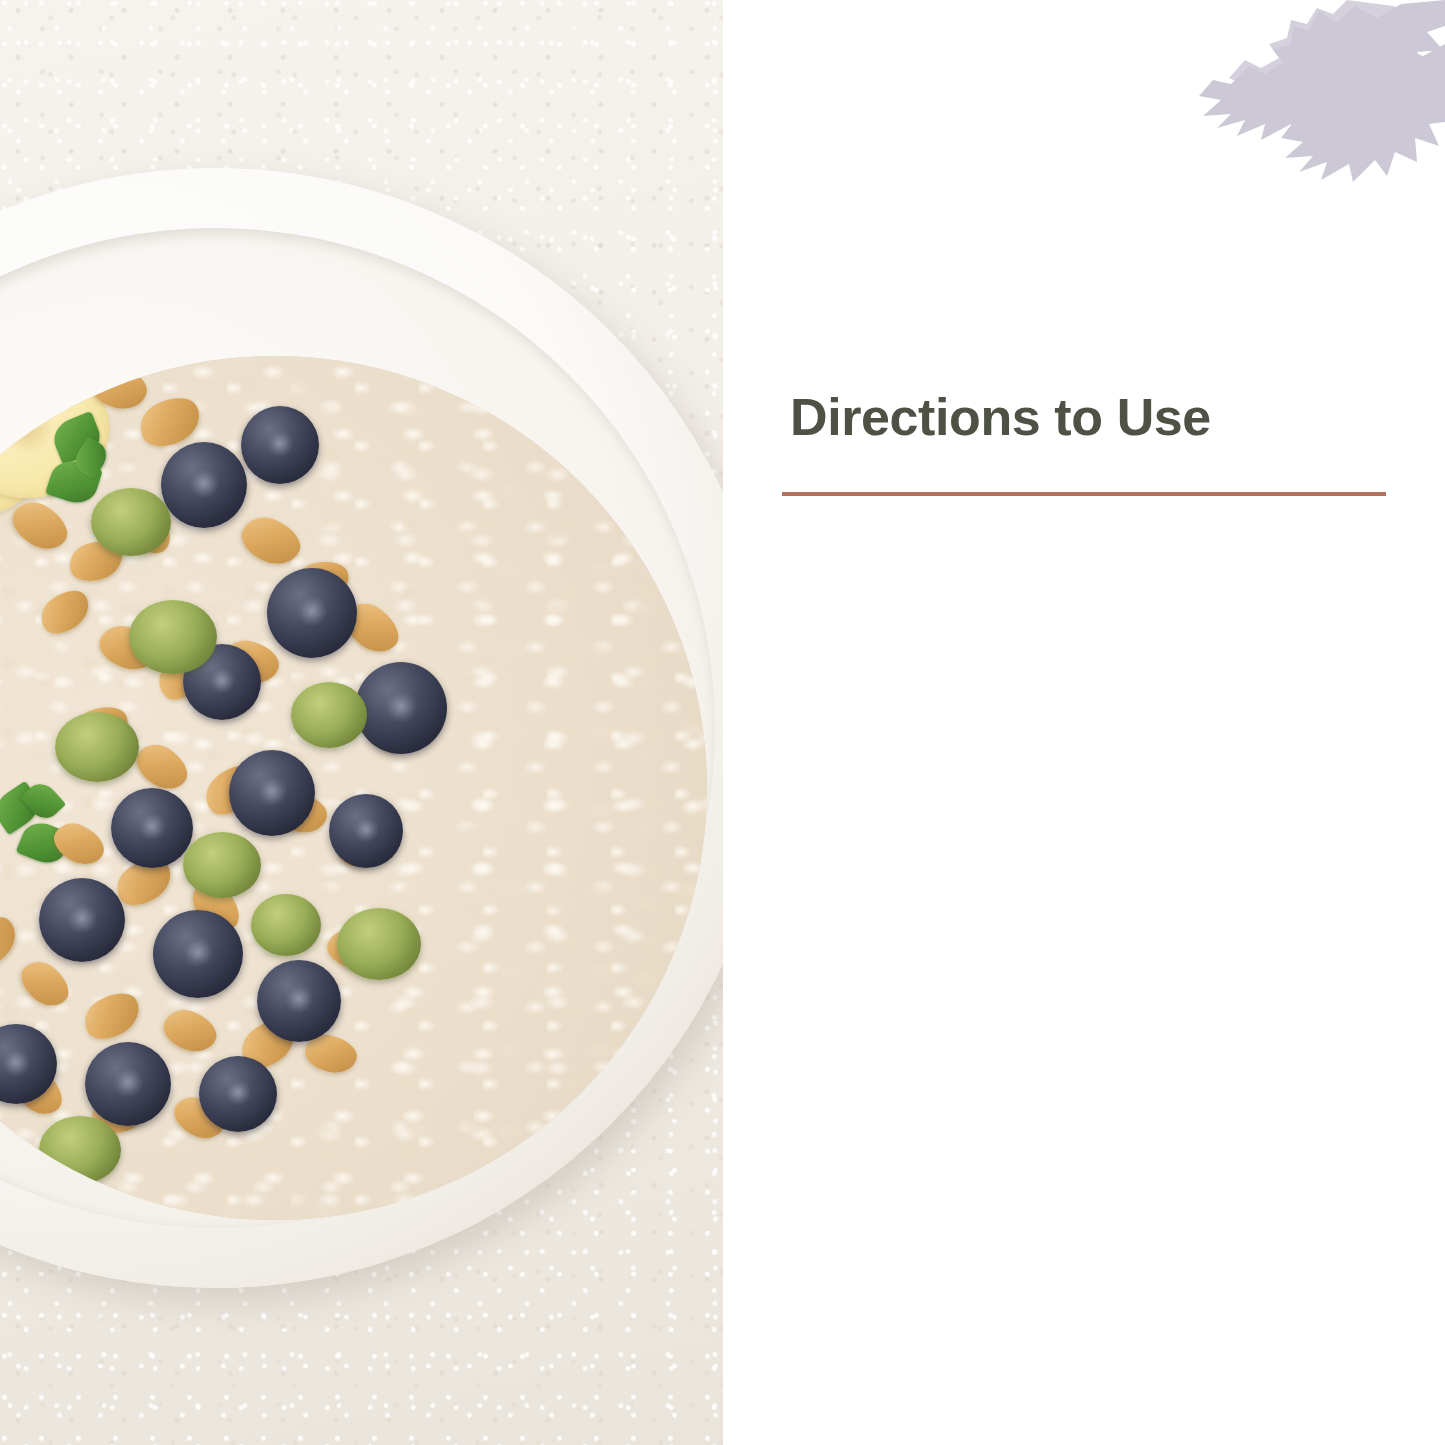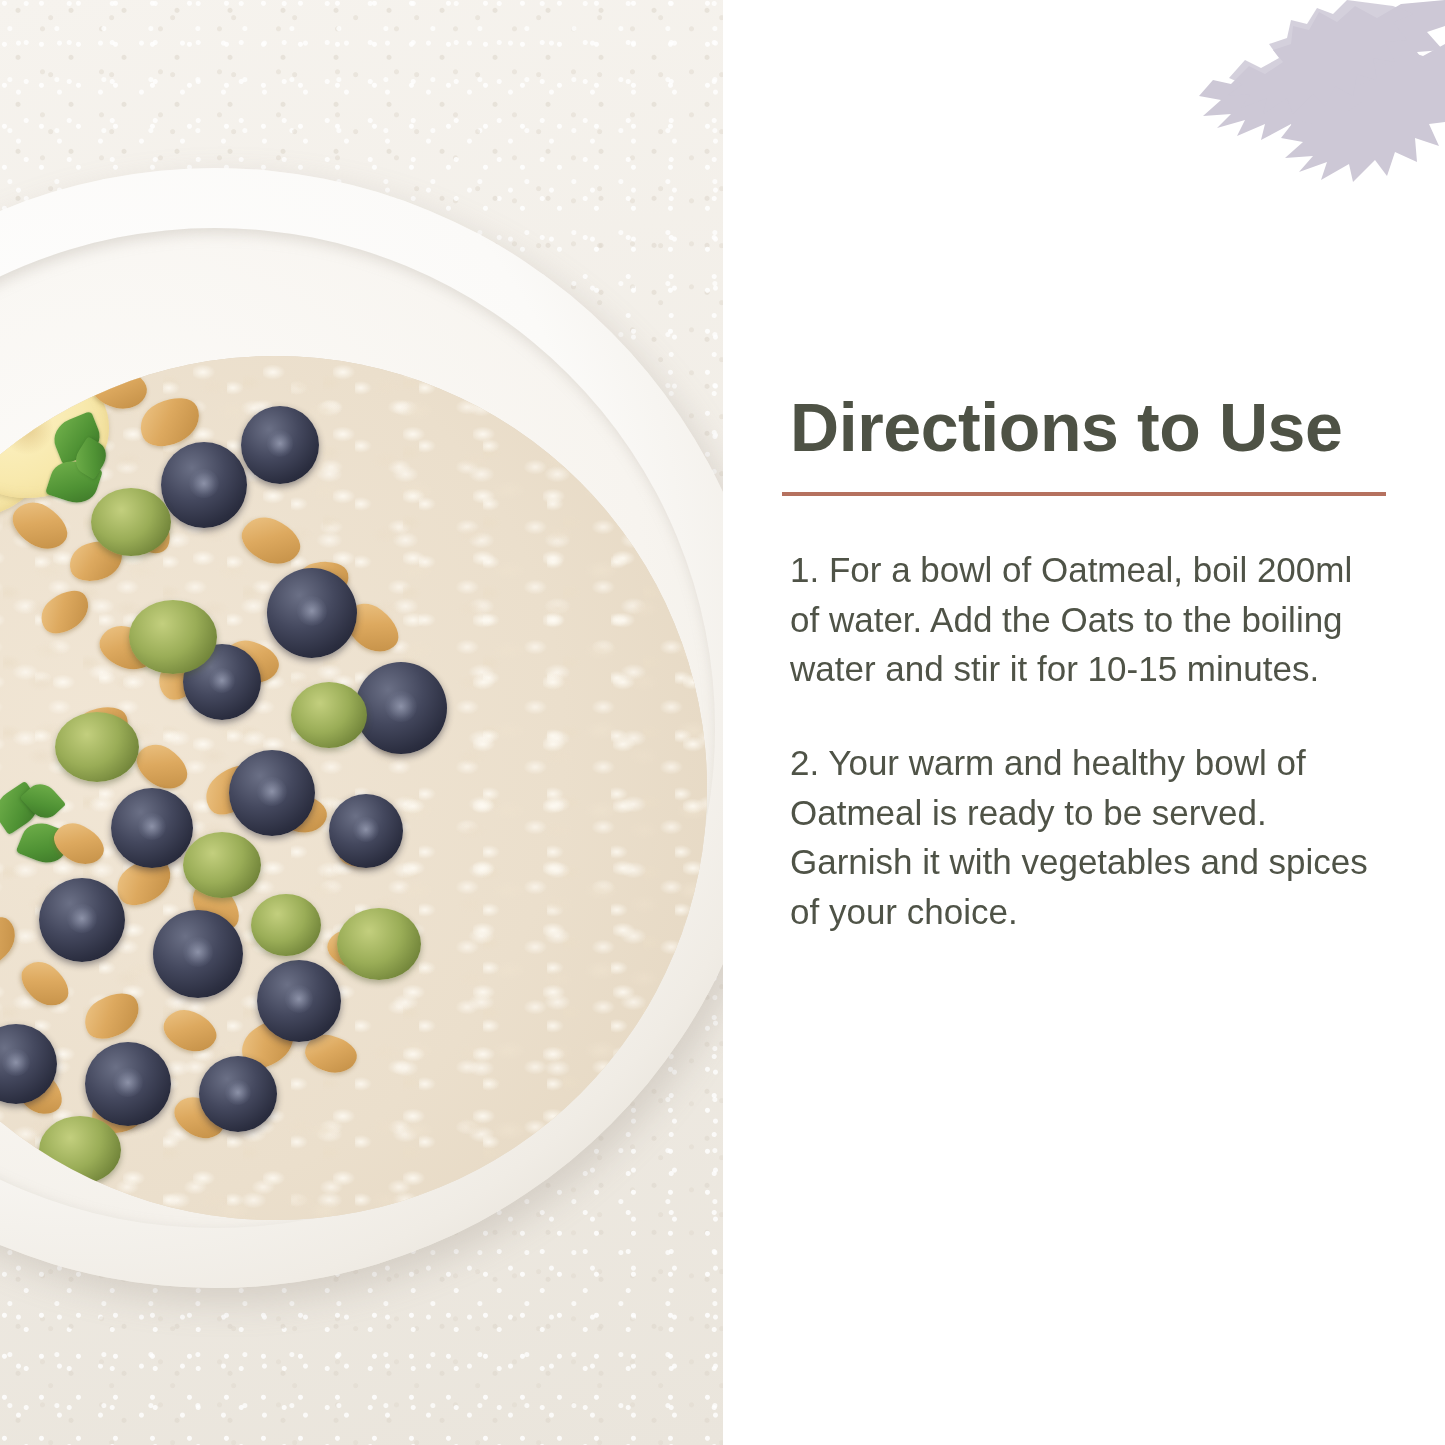--- a/index.html
+++ b/index.html
@@ -168,21 +168,21 @@
     height: 186px;
     pointer-events: none;
   }
 
   .heading {
     position: absolute;
     left: 67px;
     top: 388px;
     width: 610px;
     margin: 0;
-    font-size: 68px;
+    font-size: 52px;
     font-weight: 700;
     letter-spacing: -0.4px;
     line-height: 1.15;
     color: #4e5245;
   }
 
   .divider {
     position: absolute;
     left: 59px;
     top: 492px;
@@ -308,19 +308,15 @@
         <path d="M258 0 L214 4 L190 18 L168 6 L150 22 L132 12 L122 30 L106 26 L104 44 L86 50 L96 62 L78 74 L62 66 L44 84 L26 80 L12 96 L34 100 L16 116 L44 114 L30 128 L58 120 L50 136 L78 124 L74 140 L104 124 L108 140 L134 120 L146 134 L158 112 L178 124 L182 100 L206 110 L202 86 L228 92 L218 70 L244 72 L230 52 L256 50 L240 32 L258 26 Z"></path>
         <path d="M258 44 L236 56 L218 50 L206 66 L188 62 L184 80 L166 88 L178 100 L160 112 L142 106 L126 124 L108 120 L94 138 L116 142 L98 158 L126 156 L112 172 L140 162 L134 180 L162 164 L166 182 L188 160 L200 176 L208 152 L230 162 L228 138 L252 146 L242 124 L258 122 Z"></path>
         <path d="M160 0 L146 14 L130 8 L120 24 L104 20 L100 38 L82 44 L92 58 L74 68 L58 60 L42 78 L56 84 L40 96 L64 94 L54 108 L80 98 L76 114 L100 98 L106 114 L126 94 L138 106 L148 86 L166 96 L170 74 L190 80 L186 58 L208 62 L198 42 L220 40 L206 22 L226 14 L206 6 Z" opacity="0.85"></path>
       </g>
     </svg>
 
     <h1 class="heading">Directions to Use</h1>
 
     <div class="divider"></div>
 
-    <div class="steps">
-      <p class="step">1. For a bowl of Oatmeal, boil 200ml of water. Add the Oats to the boiling water and stir it for 10-15 minutes.</p>
-      <p class="step">2. Your warm and healthy bowl of Oatmeal is ready to be served. Garnish it with vegetables and spices of your choice.</p>
-    </div>
 
   </div>
 </div>
 
 </body></html>

